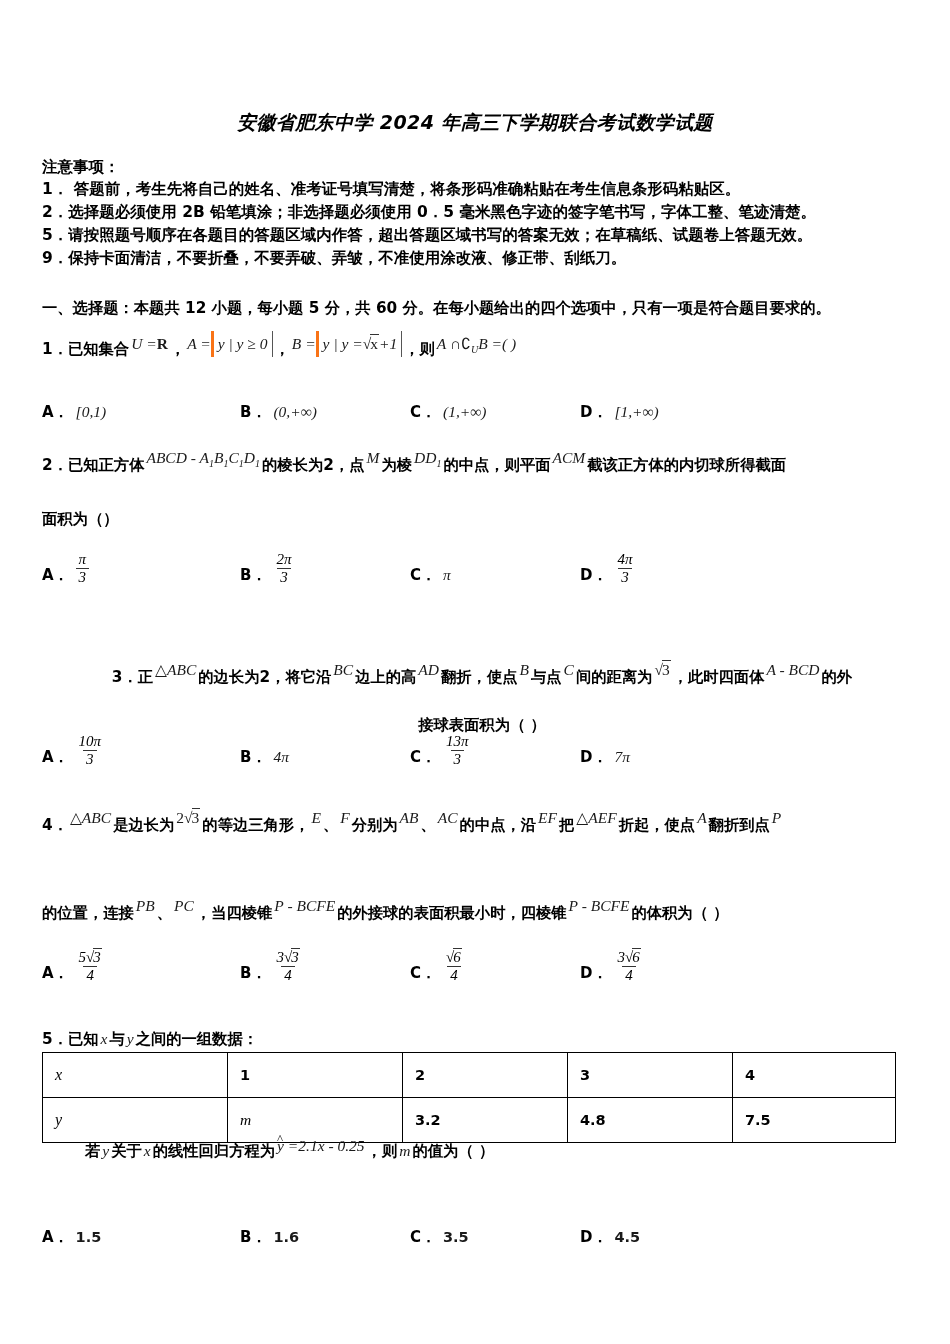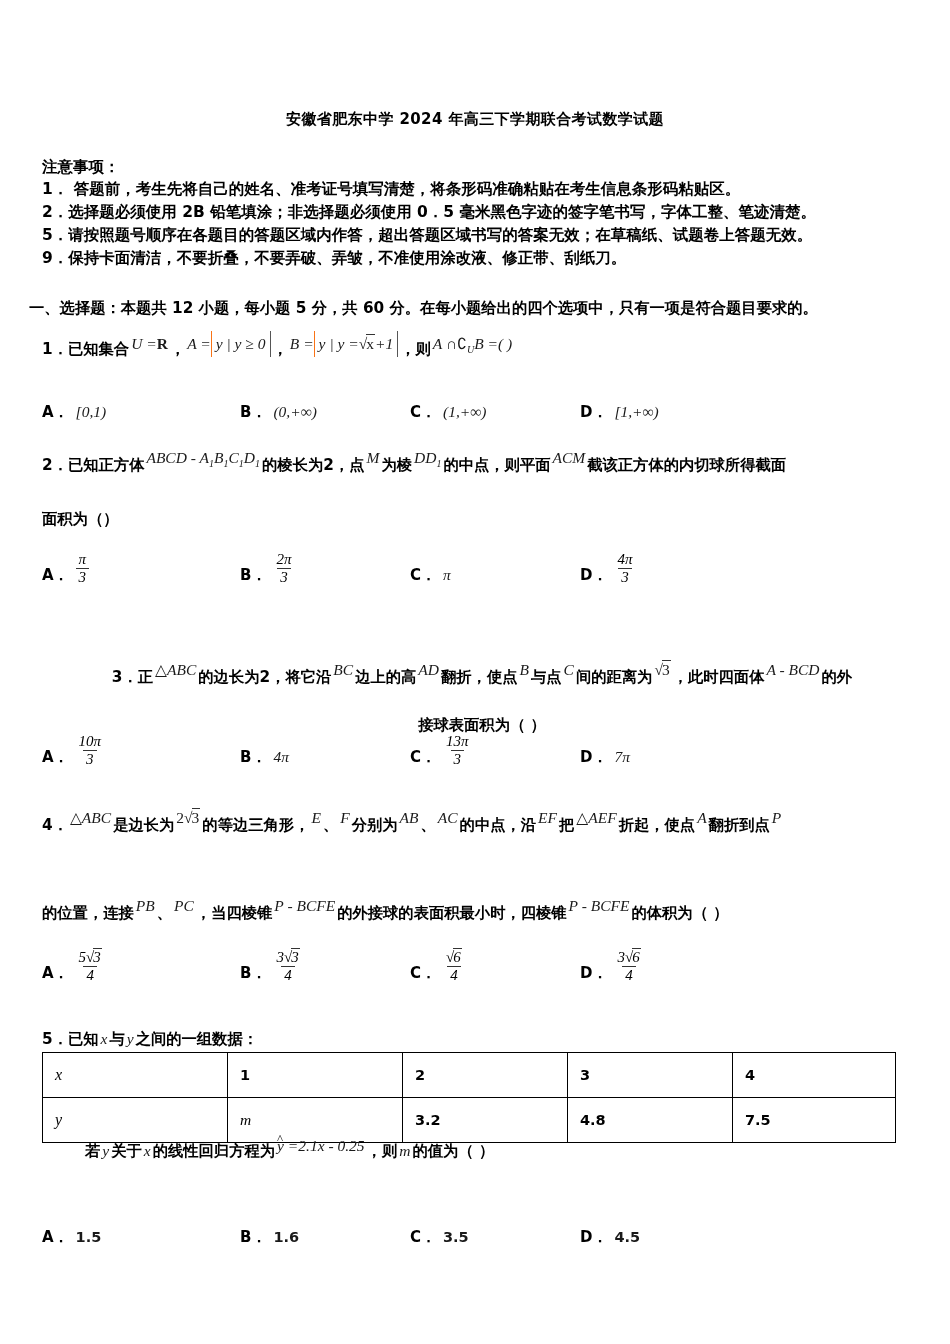--- a/index.html
+++ b/index.html
@@ -23,23 +23,24 @@
     background: #fff;
   }
 
   
   .doc-title {
     position: absolute;
     left: 0; top: 110px;
     width: 950px;
     text-align: center;
     font-weight: bold;
-    font-size: 15px;
+    font-size: 19px;
     letter-spacing: 0.4px;
     font-family: "DejaVu Sans", "Liberation Sans", sans-serif;
+    font-style: italic;
   }
 
   
   .notice {
     position: absolute;
     left: 42px;
     top: 156px;
     width: 866px;
   }
   .notice-head {
@@ -52,21 +53,21 @@
     font-weight: bold;
     font-size: 15.5px;
     font-family: "DejaVu Sans", "Liberation Sans", sans-serif;
     line-height: 23px;
     white-space: nowrap;
   }
 
   
   .section-header {
     position: absolute;
-    left: 29px;
+    left: 42px;
     top: 298px;
     width: 880px;
     font-weight: bold;
     font-size: 15.3px;
     font-family: "DejaVu Sans", "Liberation Sans", sans-serif;
     white-space: nowrap;
   }
 
   
   .q {
@@ -119,21 +120,21 @@
   .hat::before {
     content: "^";
     position: absolute;
     left: 0px;
     top: -11px;
     font-size: 13px;
     font-style: normal;
   }
   .setbar {
     display: inline-block;
-    border-left: 1px solid #f97316;
+    border-left: 3px solid #f97316;
     border-right: 1px solid #555;
     padding: 0 4px;
     font-style: italic;
   }
 
   
   .opts {
     position: absolute;
     left: 42px;
     width: 880px;

